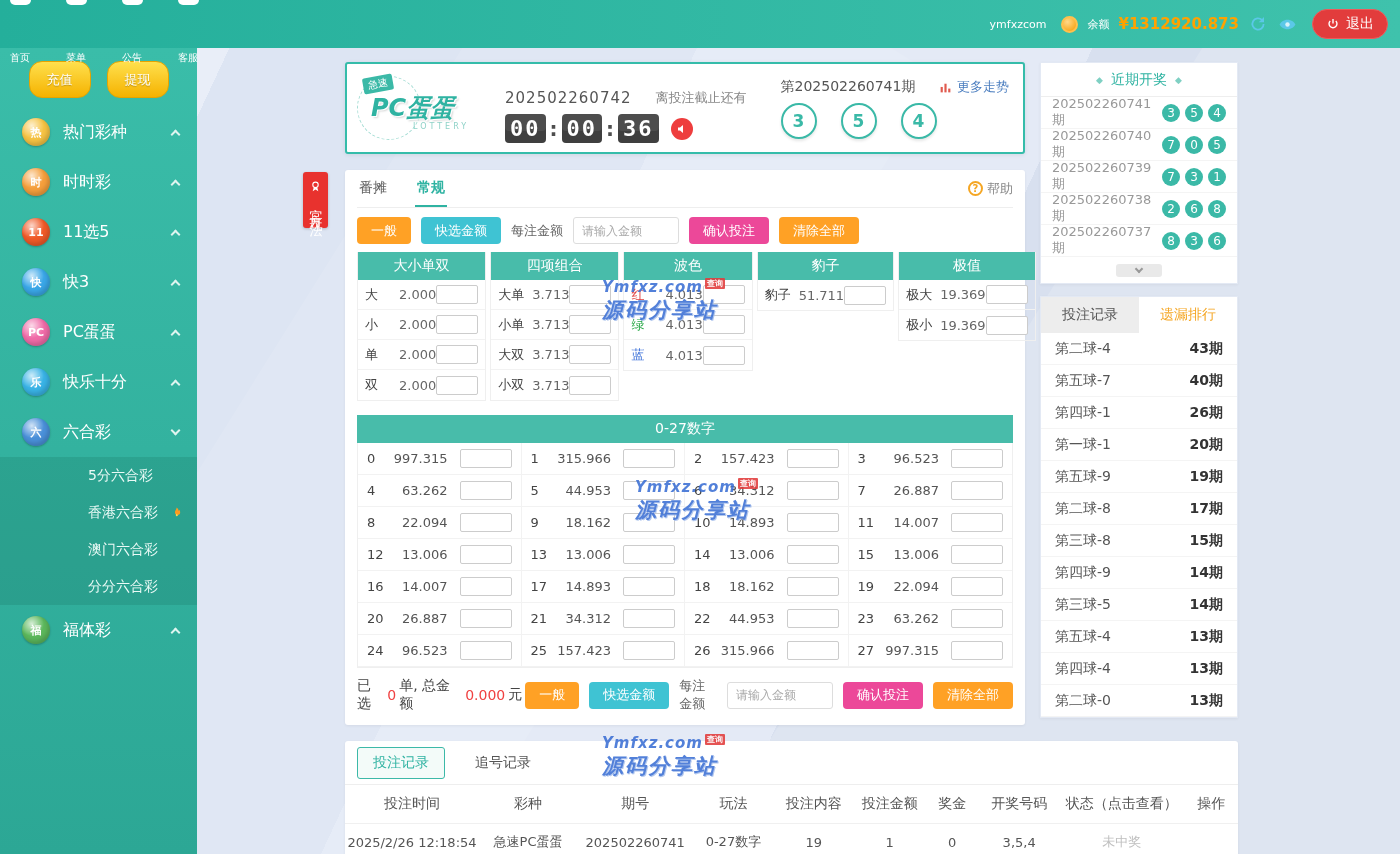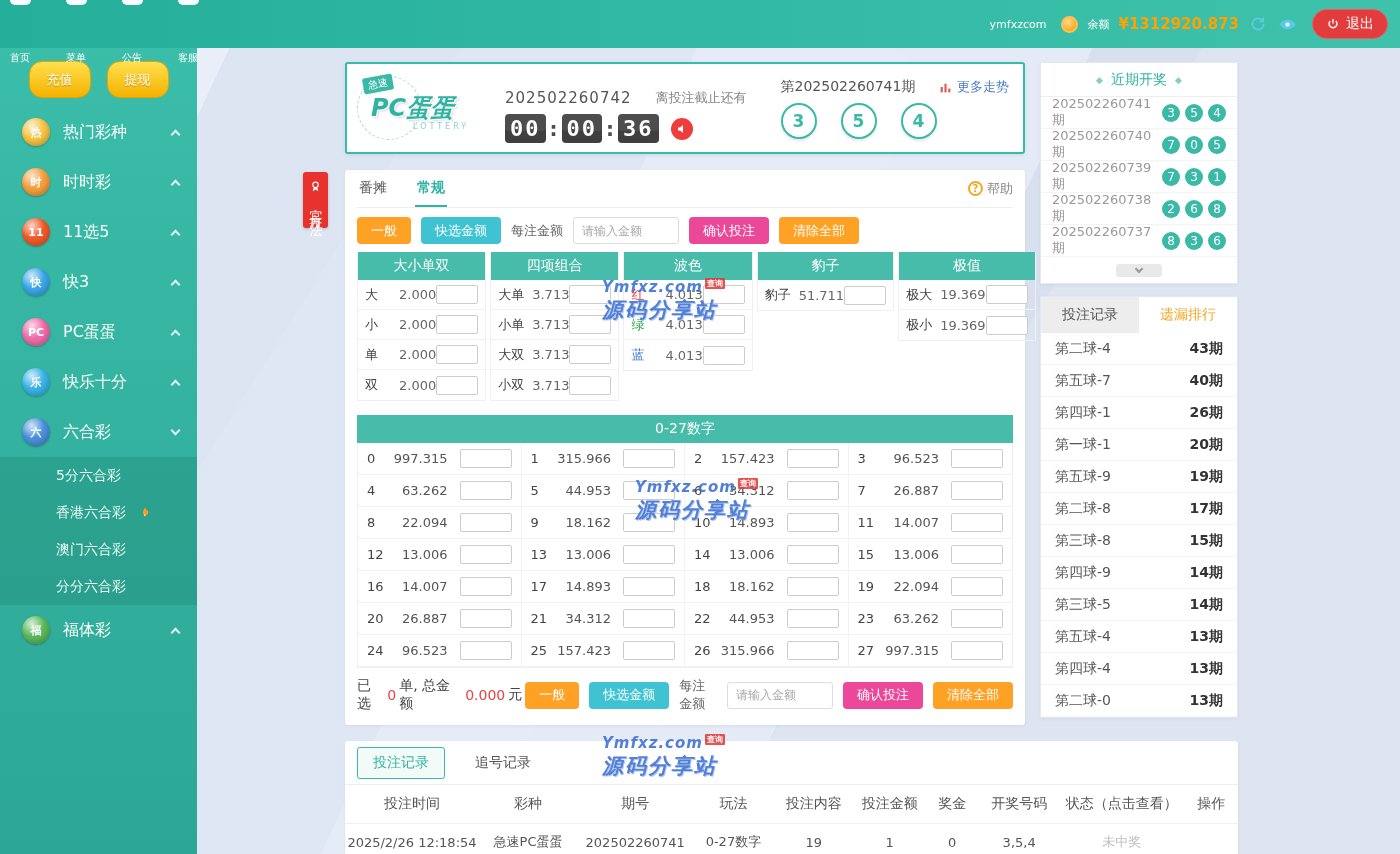--- a/index.html
+++ b/index.html
@@ -40,21 +40,21 @@
                 display:flex; align-items:center; justify-content:center; cursor:pointer;
                 background:linear-gradient(180deg,#ffe04d,#f5b200); text-shadow:0 1px 1px rgba(0,0,0,.25); }
   .menu-item { height:50px; display:flex; align-items:center; padding:0 18px 0 22px; color:#fff; cursor:pointer; }
   .ball { width:28px; height:28px; border-radius:50%; flex-shrink:0; display:flex; align-items:center; justify-content:center;
           color:#fff; font-size:11px; font-weight:bold;
           box-shadow:inset -2px -3px 4px rgba(0,0,0,.18), 0 1px 2px rgba(0,0,0,.25); }
   .menu-label { font-size:16px; margin-left:13px; flex:1; }
   .chev { width:7px; height:7px; border:solid #dff5f0; border-width:2px 2px 0 0; transform:rotate(-45deg); margin-top:4px; }
   .chev.down { transform:rotate(135deg); margin-top:-4px; }
   .submenu { background:rgba(0,55,45,.12); }
-  .submenu-item { height:37px; display:flex; align-items:center; padding-left:56px; color:#eafaf6; font-size:14px; cursor:pointer; }
+  .submenu-item { height:37px; display:flex; align-items:center; padding-left:88px; color:#eafaf6; font-size:14px; cursor:pointer; }
   .flame { width:13px; height:16px; margin-left:12px; }
 
   
   .content { flex:1; position:relative; }
   .main-col { position:absolute; left:148px; top:14px; width:893px; }
   .right-col { position:absolute; left:843px; top:14px; width:198px; }
 
   
   .banner { width:680px; height:92px; background:#fff; border:2px solid #35bcaa; border-radius:3px;
             display:flex; align-items:center; padding:0 14px; position:relative; box-shadow:0 1px 4px rgba(0,0,0,.08); }

